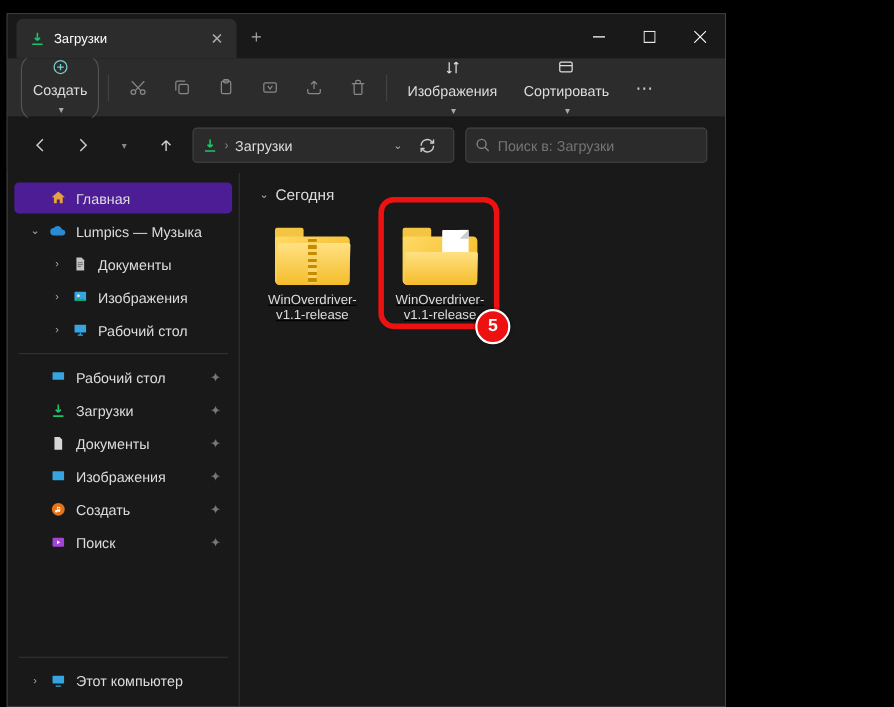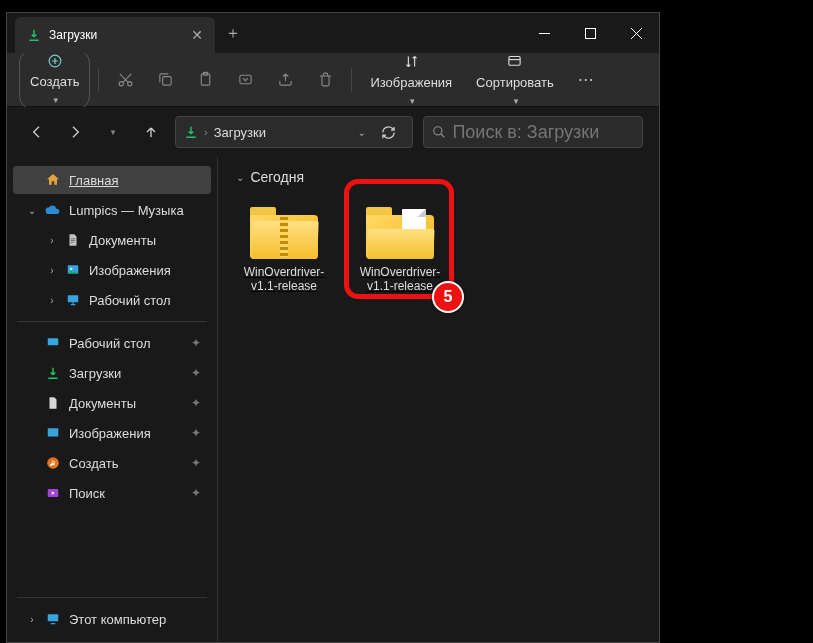--- a/index.html
+++ b/index.html
@@ -28,30 +28,30 @@
   .navbar { height: 50px; display: flex; align-items: center; padding: 0 16px; gap: 10px; background: #191919; }
   .navbtn { width: 28px; height: 28px; display: flex; align-items: center; justify-content: center; color: #ccc; }
   .navbtn .chev { font-size: 9px; color: #888; }
   .addrbar { flex: 1; height: 32px; background: #2b2b2b; border: 1px solid #444; border-radius: 4px; display: flex; align-items: center; padding: 0 8px; gap: 6px; }
   .addrbar .crumb { color: #ddd; font-size: 13px; }
   .addrbar .sep { color: #888; font-size: 11px; }
   .addrbar .spacer { flex: 1; }
   .addrbar .dropd { color: #aaa; font-size: 10px; }
   .refresh { width: 32px; color: #ccc; display:flex; align-items:center; justify-content:center; }
   .searchbox { width: 220px; height: 32px; background: #2b2b2b; border: 1px solid #444; border-radius: 4px; display: flex; align-items: center; padding: 0 8px; gap: 6px; }
-  .searchbox input { background: transparent; border: none; outline: none; color: #ec4899; font-size: 18px; width: 100%; }
+  .searchbox input { background: transparent; border: none; outline: none; color: #ec4899; font-size: 13px; width: 100%; }
   .searchbox .sicon { color: #888; }
   
   
   .body { flex: 1; display: flex; overflow: hidden; }
   
   
   .sidebar { width: 210px; background: #191919; padding: 8px 0; display: flex; flex-direction: column; font-size: 13px; color: #ddd; overflow: hidden; }
   .sitem { display: flex; align-items: center; gap: 8px; padding: 6px 10px 6px 14px; border-radius: 4px; margin: 1px 6px; position: relative; }
-  .sitem.active { background: #404040; text-decoration: underline; }
+  .sitem.active { background: #4c1d95; }
   .sitem .exp { width: 10px; font-size: 10px; color: #aaa; display:inline-block; text-align:center; }
   .sitem.indent1 { padding-left: 34px; }
   .sitem .pin { margin-left: auto; color: #777; font-size: 12px; }
   .sicon { width: 16px; height: 16px; display: flex; align-items:center; justify-content:center; }
   .sdiv { height: 1px; background: #333; margin: 6px 10px; }
   
   
   .content { flex: 1; background: #191919; border-left: 1px solid #333; padding: 12px 18px; position: relative; }
   .grouphdr { display: flex; align-items: center; gap: 6px; color: #ddd; font-size: 14px; margin-bottom: 14px; }
   .grouphdr .exp { font-size: 10px; color: #aaa; }

